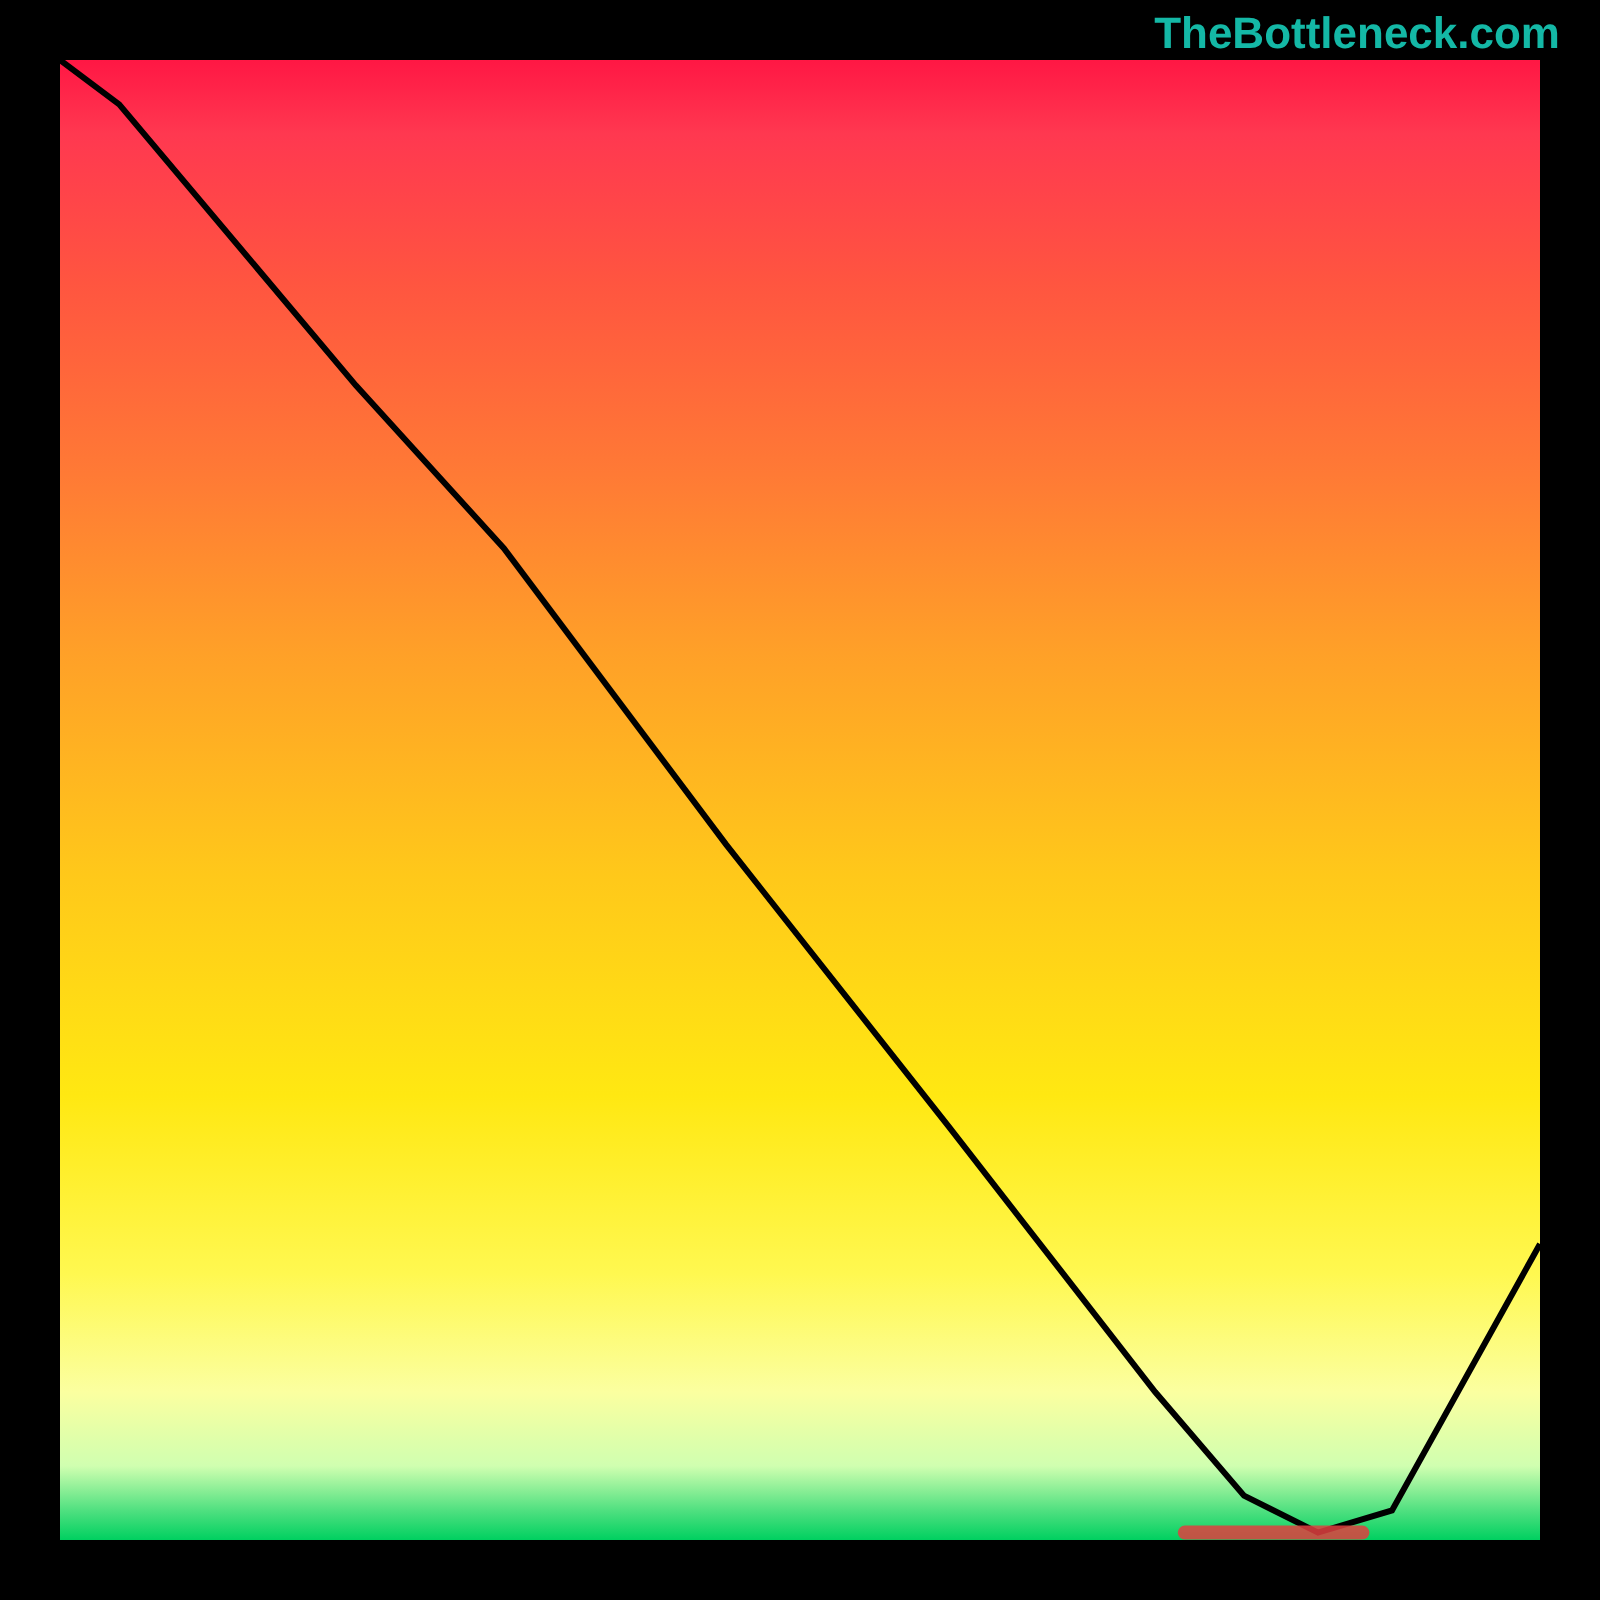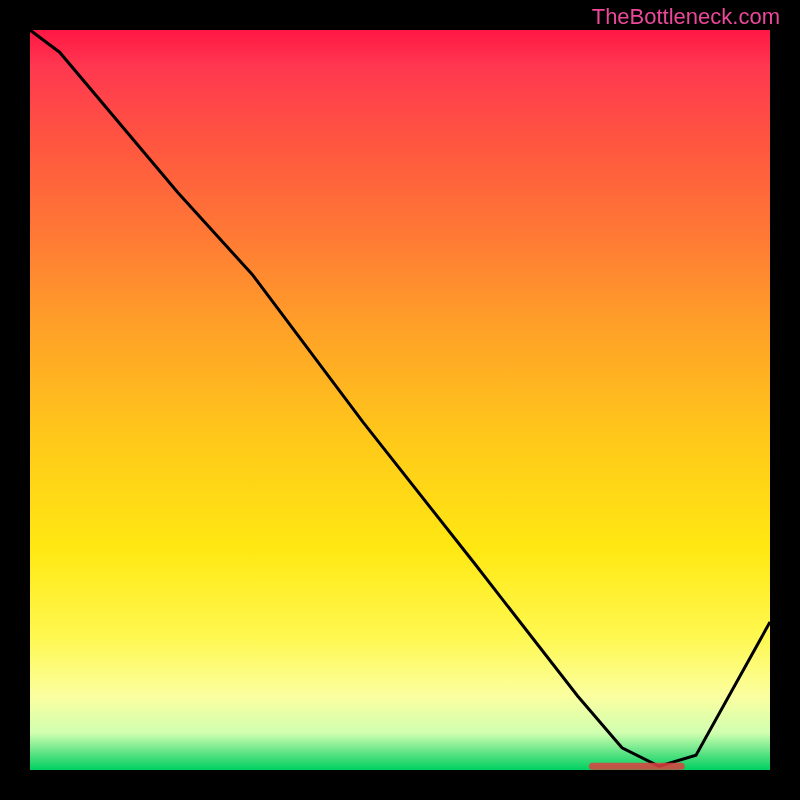--- a/index.html
+++ b/index.html
@@ -7,23 +7,23 @@
       width: 800px;
       height: 800px;
       background: #000;
       position: relative;
       font-family: Arial, sans-serif;
     }
     .watermark {
       position: absolute;
       top: 4px;
       right: 20px;
-      color: #ec4899;
+      color: #14b8a6;
       font-size: 22px;
-      font-weight: 400;
+      font-weight: 700;
       z-index: 10;
     }
     .plot-area {
       position: absolute;
       top: 30px;
       left: 30px;
       width: 740px;
       height: 740px;
       background: linear-gradient(to bottom,
         #ff1744 0%,

